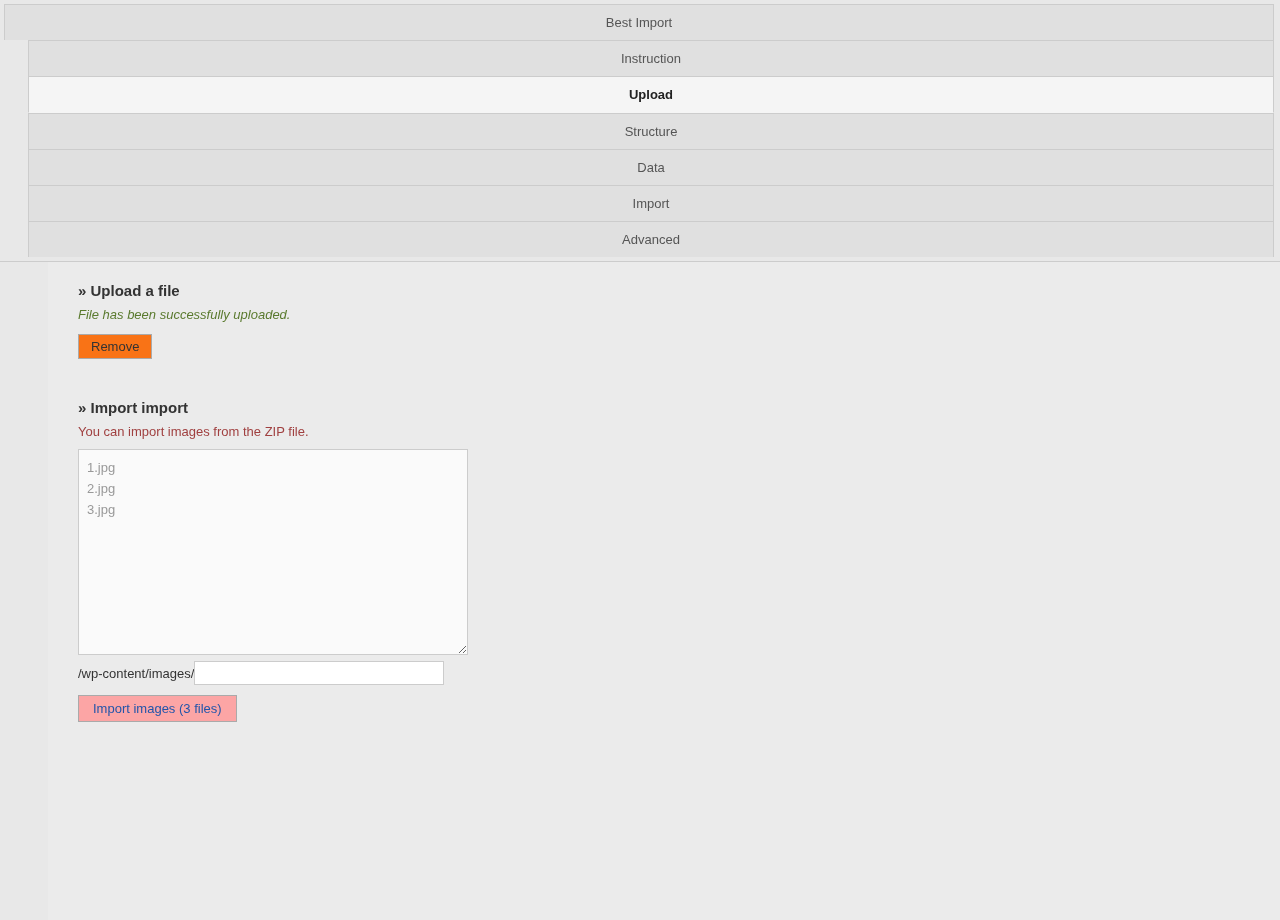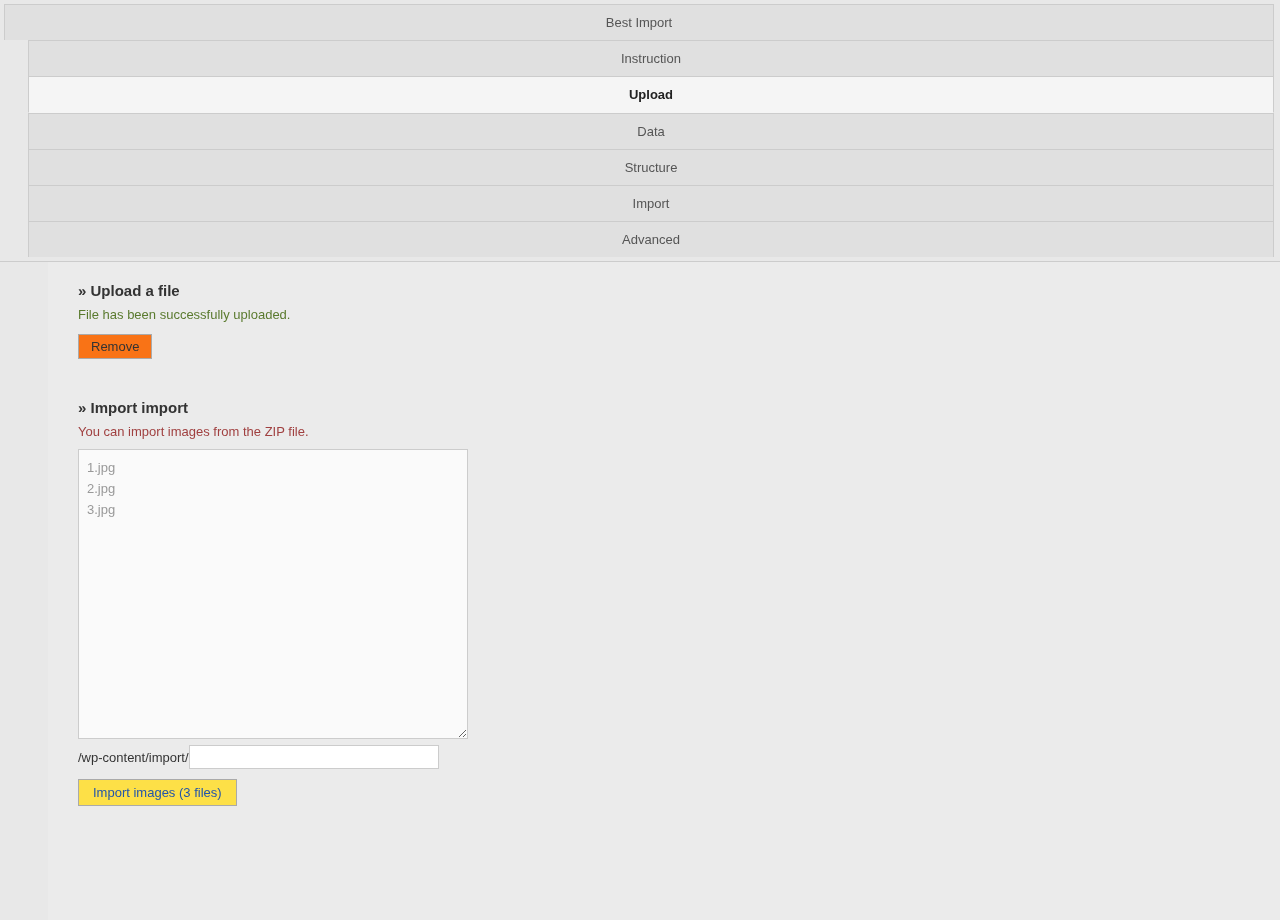--- a/index.html
+++ b/index.html
@@ -65,20 +65,21 @@
       font-weight: bold;
       color: #333;
       margin-bottom: 8px;
     }
 
     
     .success-msg {
       color: #5a7a2e;
       font-size: 13px;
       margin-bottom: 12px;
+      font-style: italic;
     }
 
     
     .btn-remove {
       padding: 4px 12px;
       background-color: #f97316;
       border: 1px solid #aaa;
       cursor: pointer;
       font-size: 13px;
       color: #333;
@@ -92,21 +93,21 @@
 
     .import-hint {
       color: #a04040;
       font-size: 13px;
       margin-bottom: 10px;
     }
 
     
     .image-list-textarea {
       width: 390px;
-      height: 290px;
+      height: 206px;
       border: 1px solid #ccc;
       background-color: #fafafa;
       padding: 8px;
       font-size: 13px;
       color: #999;
       resize: both;
       display: block;
       font-family: Arial, sans-serif;
       line-height: 1.6;
     }
@@ -130,59 +131,59 @@
       background-color: #fff;
       height: 24px;
       width: 250px;
       padding: 0 4px;
       font-size: 13px;
     }
 
     
     .btn-import {
       padding: 5px 14px;
-      background-color: #fde047;
+      background-color: #fca5a5;
       border: 1px solid #aaa;
       cursor: pointer;
       font-size: 13px;
       color: #2255aa;
       font-weight: normal;
     }
 
     .section-divider {
       margin-bottom: 16px;
     }
   </style>
 </head>
 <body>
 
 <div class="tab-bar">
   <div class="tab">Best Import</div>
   <div class="tab">Instruction</div>
   <div class="tab active">Upload</div>
+  <div class="tab">Structure</div>
   <div class="tab">Data</div>
-  <div class="tab">Structure</div>
   <div class="tab">Import</div>
   <div class="tab">Advanced</div>
 </div>
 
 <div class="content">
 
   <div class="section-divider">
     <div class="section-title">» Upload a file</div>
     <div class="success-msg">File has been successfully uploaded.</div>
     <button class="btn-remove">Remove</button>
   </div>
 
   <div class="import-section">
     <div class="section-title">» Import import</div>
     <div class="import-hint">You can import images from the ZIP file.</div>
     <textarea class="image-list-textarea" style="">1.jpg
 2.jpg
 3.jpg</textarea>
     <div class="path-row">
-      <span class="path-label">/wp-content/import/</span>
+      <span class="path-label">/wp-content/images/</span>
       <input class="path-input" type="text" value="" style="">
     </div>
     <button class="btn-import">Import images (3 files)</button>
   </div>
 
 </div>
 
 </body></html>

